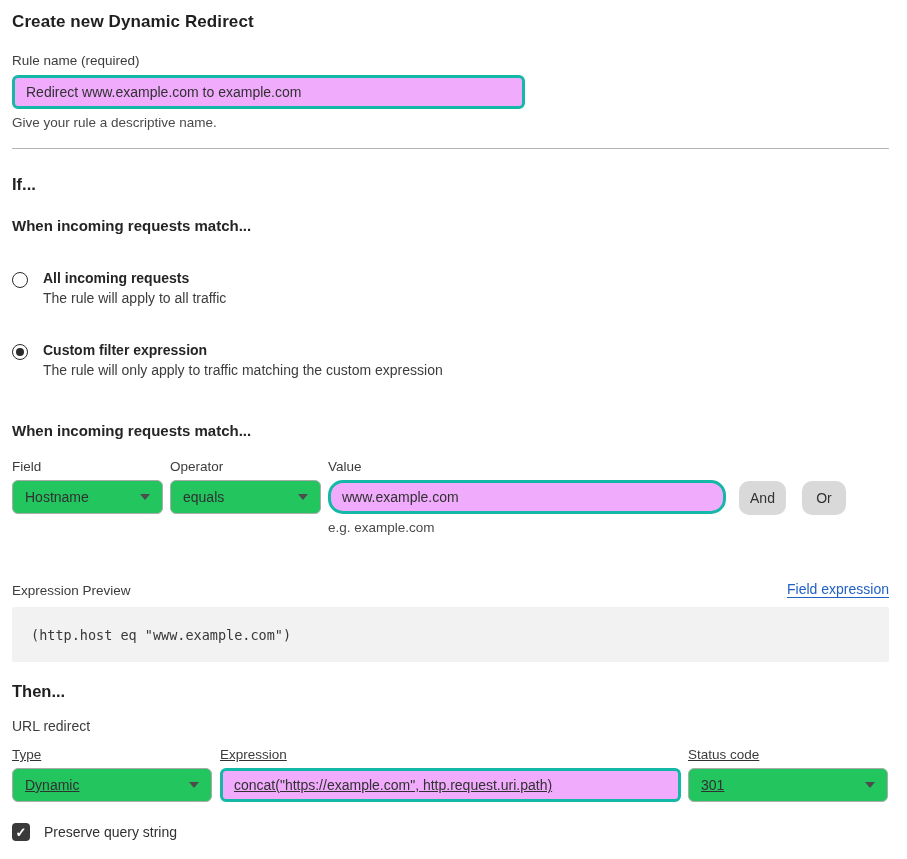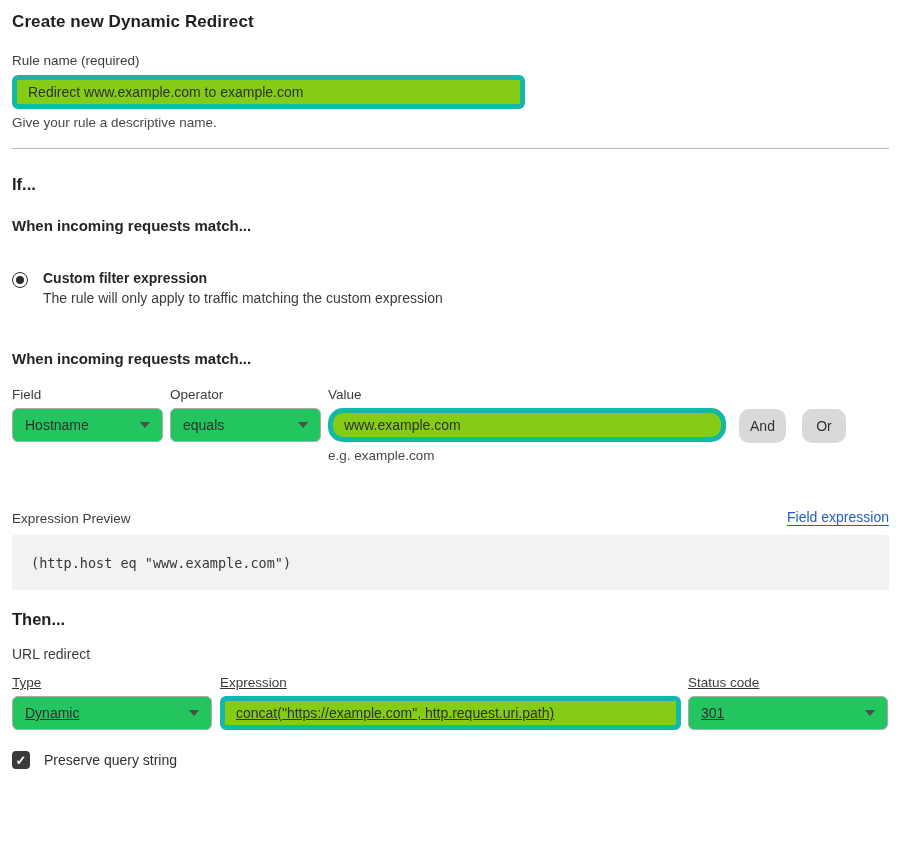--- a/index.html
+++ b/index.html
@@ -28,27 +28,27 @@
     color: #3c3c3c;
     margin-bottom: 7px;
   }
   .helper-text {
     font-size: 13.5px;
     color: #494949;
     margin-top: 6px;
   }
   .text-input {
     height: 34px;
-    border: 5px solid #14b8a6;
+    border: 3px solid #14b8a6;
     border-radius: 6px;
     padding: 0 11px;
     font-size: 14px;
     font-family: "Liberation Sans", sans-serif;
     color: #313131;
-    background: #84cc16;
+    background: #f0abfc;
     outline: none;
     display: block;
   }
   .rule-name-block { margin-top: 21px; }
   .rule-name-block .text-input { width: 513px; }
   .divider {
     border: none;
     border-top: 1px solid #b5b5b5;
     margin: 18px 0 0 0;
     width: 877px;
@@ -232,20 +232,27 @@
     <input type="text" class="text-input" value="Redirect www.example.com to example.com" style="">
     <div class="helper-text">Give your rule a descriptive name.</div>
   </div>
 
   <hr class="divider">
 
   <h2 class="section-heading if-heading">If...</h2>
 
   <h3 class="sub-heading match-heading-1">When incoming requests match...</h3>
 
+  <div class="radio-option">
+    <span class="radio-circle"></span>
+    <span class="radio-texts">
+      <span class="radio-label">All incoming requests</span>
+      <span class="radio-desc">The rule will apply to all traffic</span>
+    </span>
+  </div>
 
   <div class="radio-option">
     <span class="radio-circle selected"></span>
     <span class="radio-texts">
       <span class="radio-label">Custom filter expression</span>
       <span class="radio-desc">The rule will only apply to traffic matching the custom expression</span>
     </span>
   </div>
 
   <h3 class="sub-heading match-heading-2">When incoming requests match...</h3>

